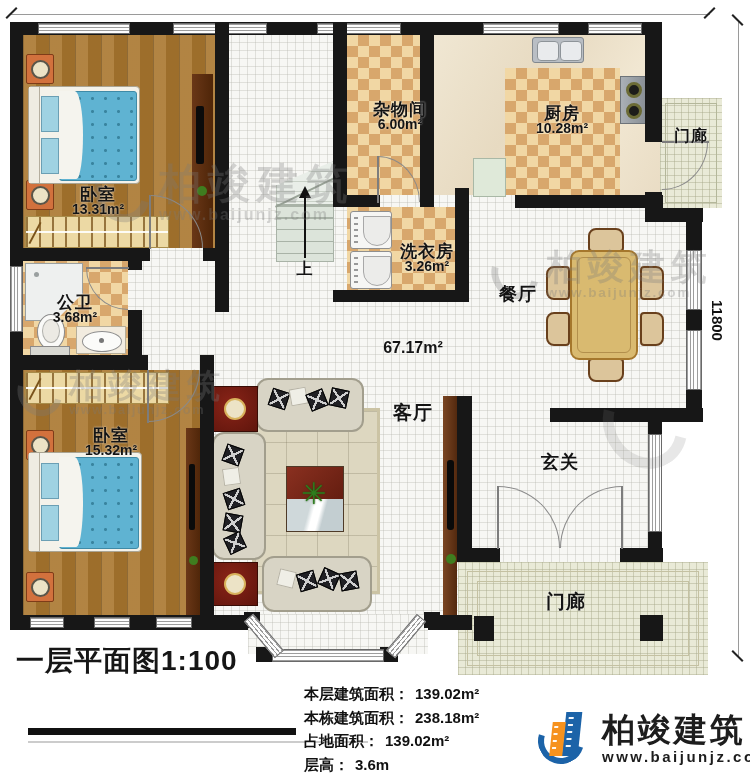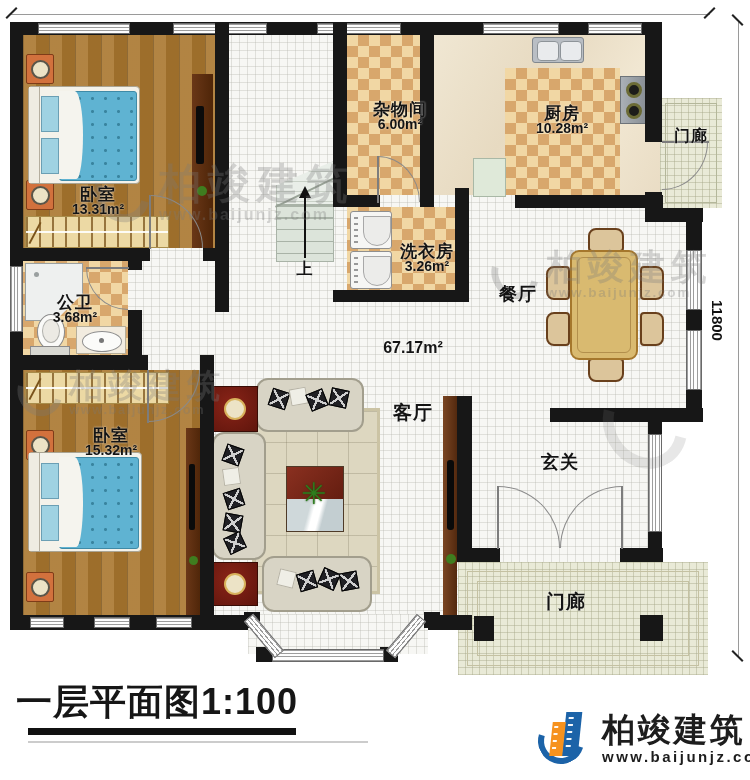--- a/index.html
+++ b/index.html
@@ -315,26 +315,32 @@
   <div class="abs rlabel" style="left:294px;top:259px;width:22px;font-size:16px">上</div>
 
   <div class="abs" style="left:10px;top:14px;width:700px;height:1px;background:#9a9a9a"></div>
   <div class="abs" style="left:4px;top:12px;width:15px;height:2px;background:#222;transform:rotate(-45deg)"></div>
   <div class="abs" style="left:702px;top:12px;width:15px;height:2px;background:#222;transform:rotate(-45deg)"></div>
   <div class="abs" style="left:738px;top:22px;width:1px;height:636px;background:#9a9a9a"></div>
   <div class="abs" style="left:730px;top:19px;width:15px;height:2px;background:#222;transform:rotate(45deg)"></div>
   <div class="abs" style="left:730px;top:655px;width:15px;height:2px;background:#222;transform:rotate(45deg)"></div>
   <div class="abs dim" style="left:686px;top:312px;width:62px;transform:rotate(90deg)">11800</div>
 
-  <div class="abs" style="left:16px;top:678px;font-size:36px;font-weight:600;letter-spacing:1px;white-space:nowrap">
+  <div class="abs" style="left:16px;top:642px;font-size:28px;font-weight:600;letter-spacing:1px;white-space:nowrap">
     <span>一层平面图</span><span>1:100</span>
   </div>
   <div class="abs" style="left:28px;top:728px;width:268px;height:7px;background:#111"></div>
   <div class="abs" style="left:28px;top:741px;width:340px;height:2px;background:#cccccc"></div>
 
+  <div class="abs" style="left:304px;top:682px">
+    <div class="stat"><span>本层建筑面积：</span><span class="v">139.02m²</span></div>
+    <div class="stat"><span>本栋建筑面积：</span><span class="v">238.18m²</span></div>
+    <div class="stat"><span>占地面积：</span><span class="v">139.02m²</span></div>
+    <div class="stat"><span>层高：</span><span class="v">3.6m</span></div>
+  </div>
 
   <div class="abs" style="left:538px;top:710px;width:56px;height:56px">
     <div class="abs" style="left:0;top:8px;width:46px;height:46px;border:6px solid transparent;border-left-color:#1c63a8;border-bottom-color:#1c63a8;border-radius:50%;transform:rotate(-28deg);box-sizing:border-box"></div>
     <div class="abs" style="left:26px;top:2px;width:16px;height:44px;background:#1c63a8;transform:skewX(-6deg)">
       <div class="abs" style="left:3px;top:5px;width:5px;height:34px;background-image:repeating-linear-gradient(rgba(255,255,255,.95) 0 2px,transparent 2px 7px)"></div>
     </div>
     <div class="abs" style="left:13px;top:12px;width:13px;height:34px;background:#f6921e;transform:skewX(-6deg)">
       <div class="abs" style="left:2px;top:4px;width:4px;height:26px;background-image:repeating-linear-gradient(rgba(255,255,255,.95) 0 2px,transparent 2px 7px)"></div>
     </div>
   </div>

